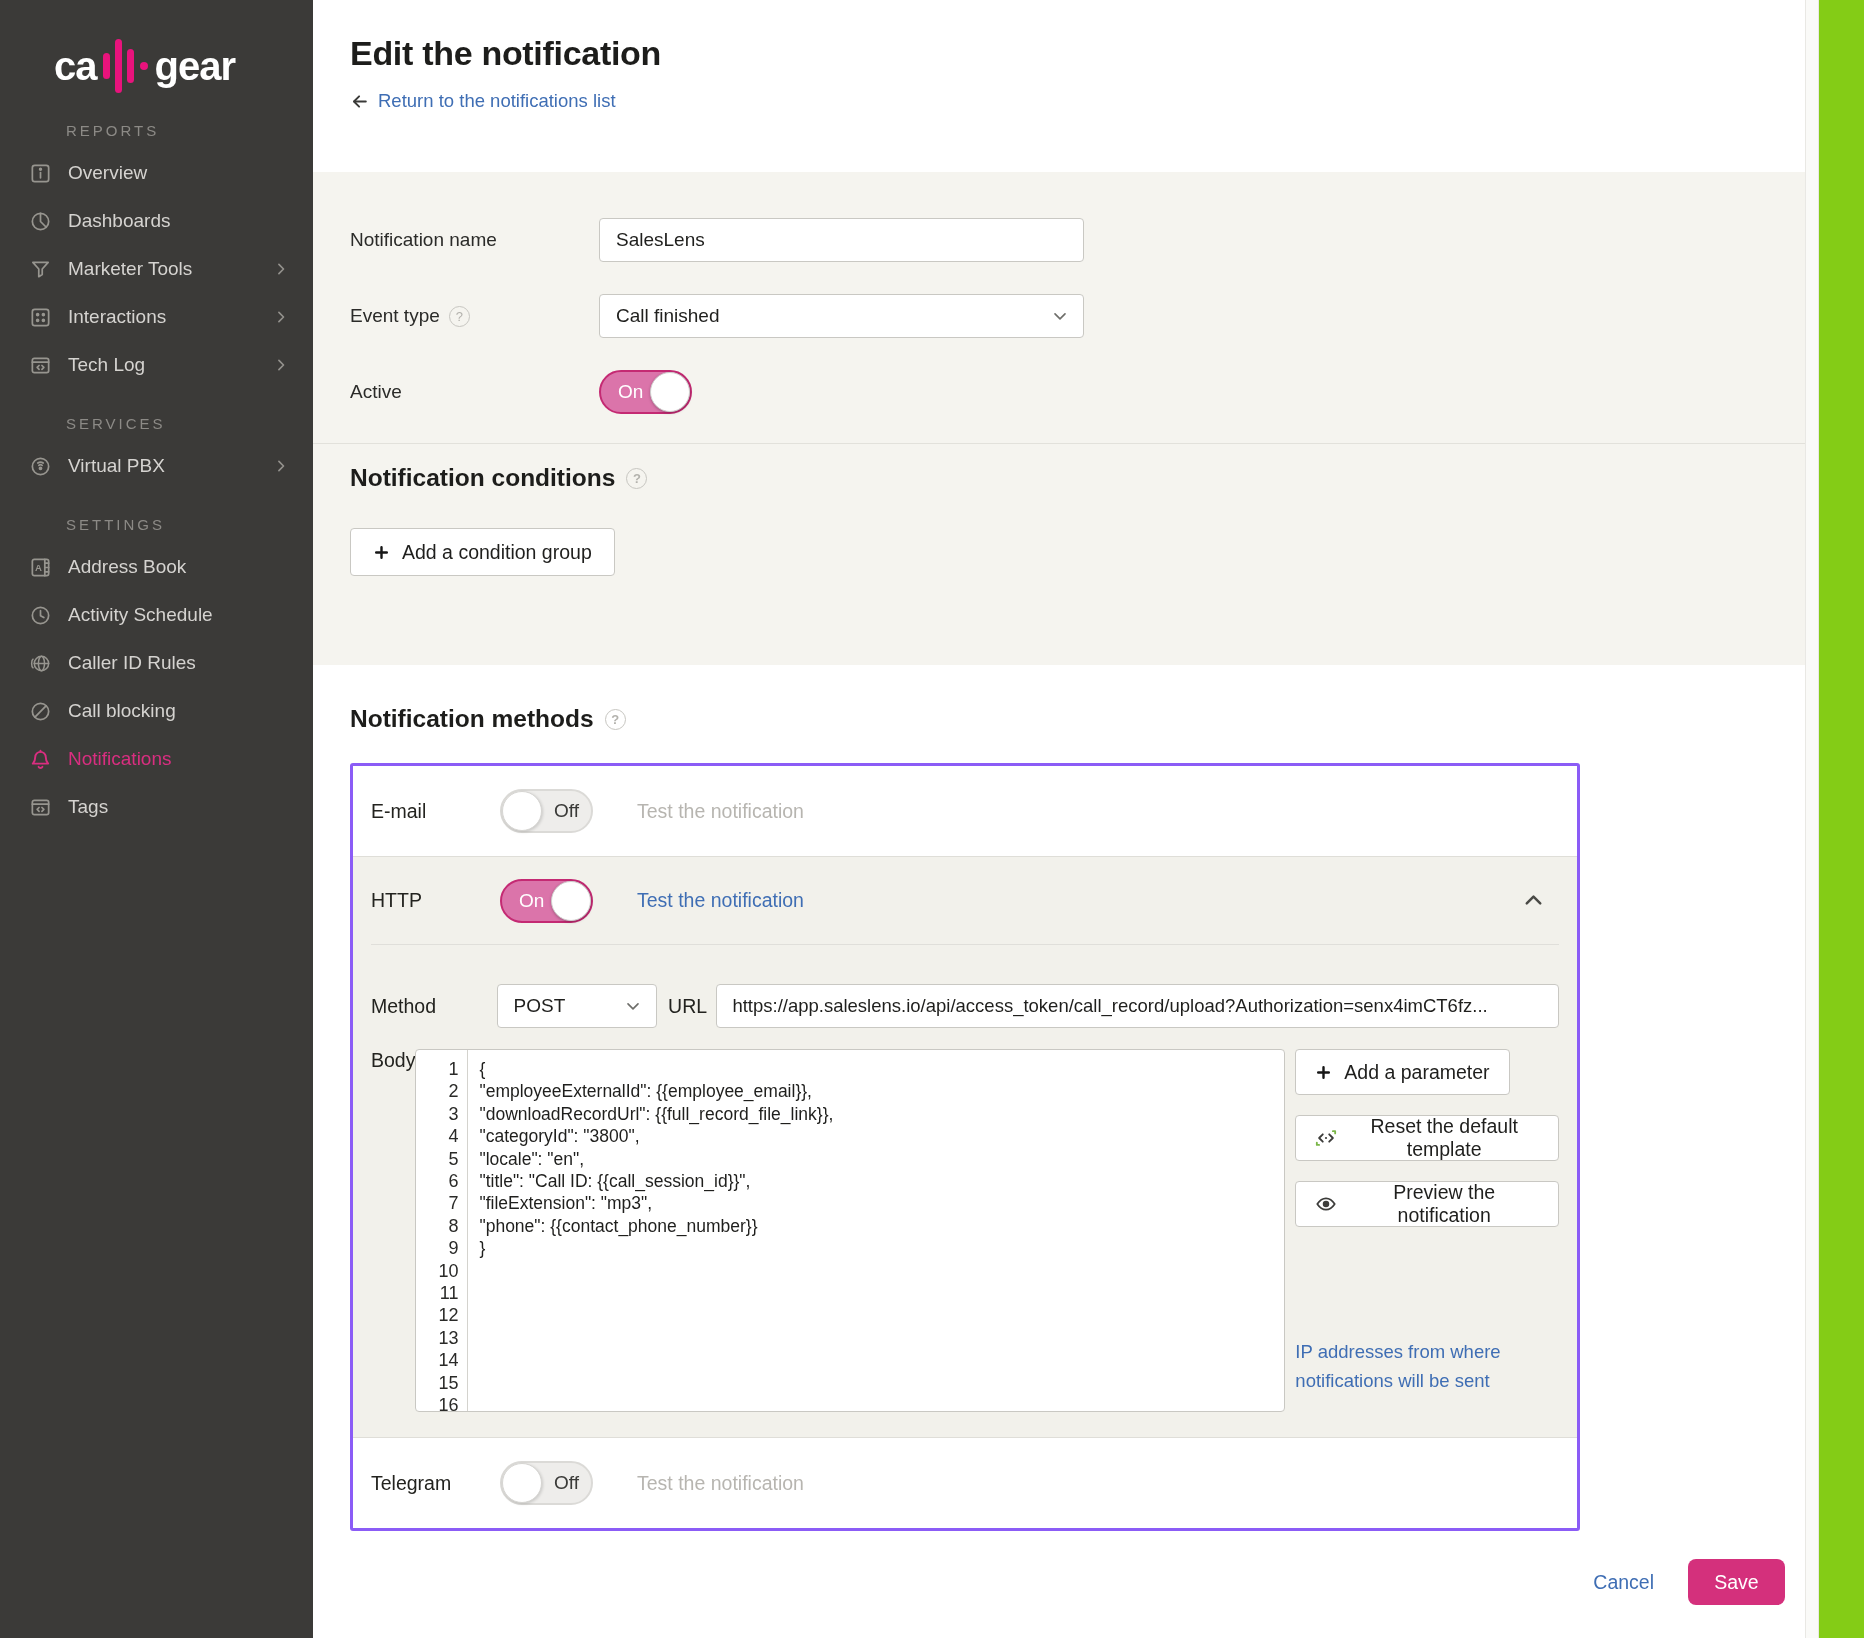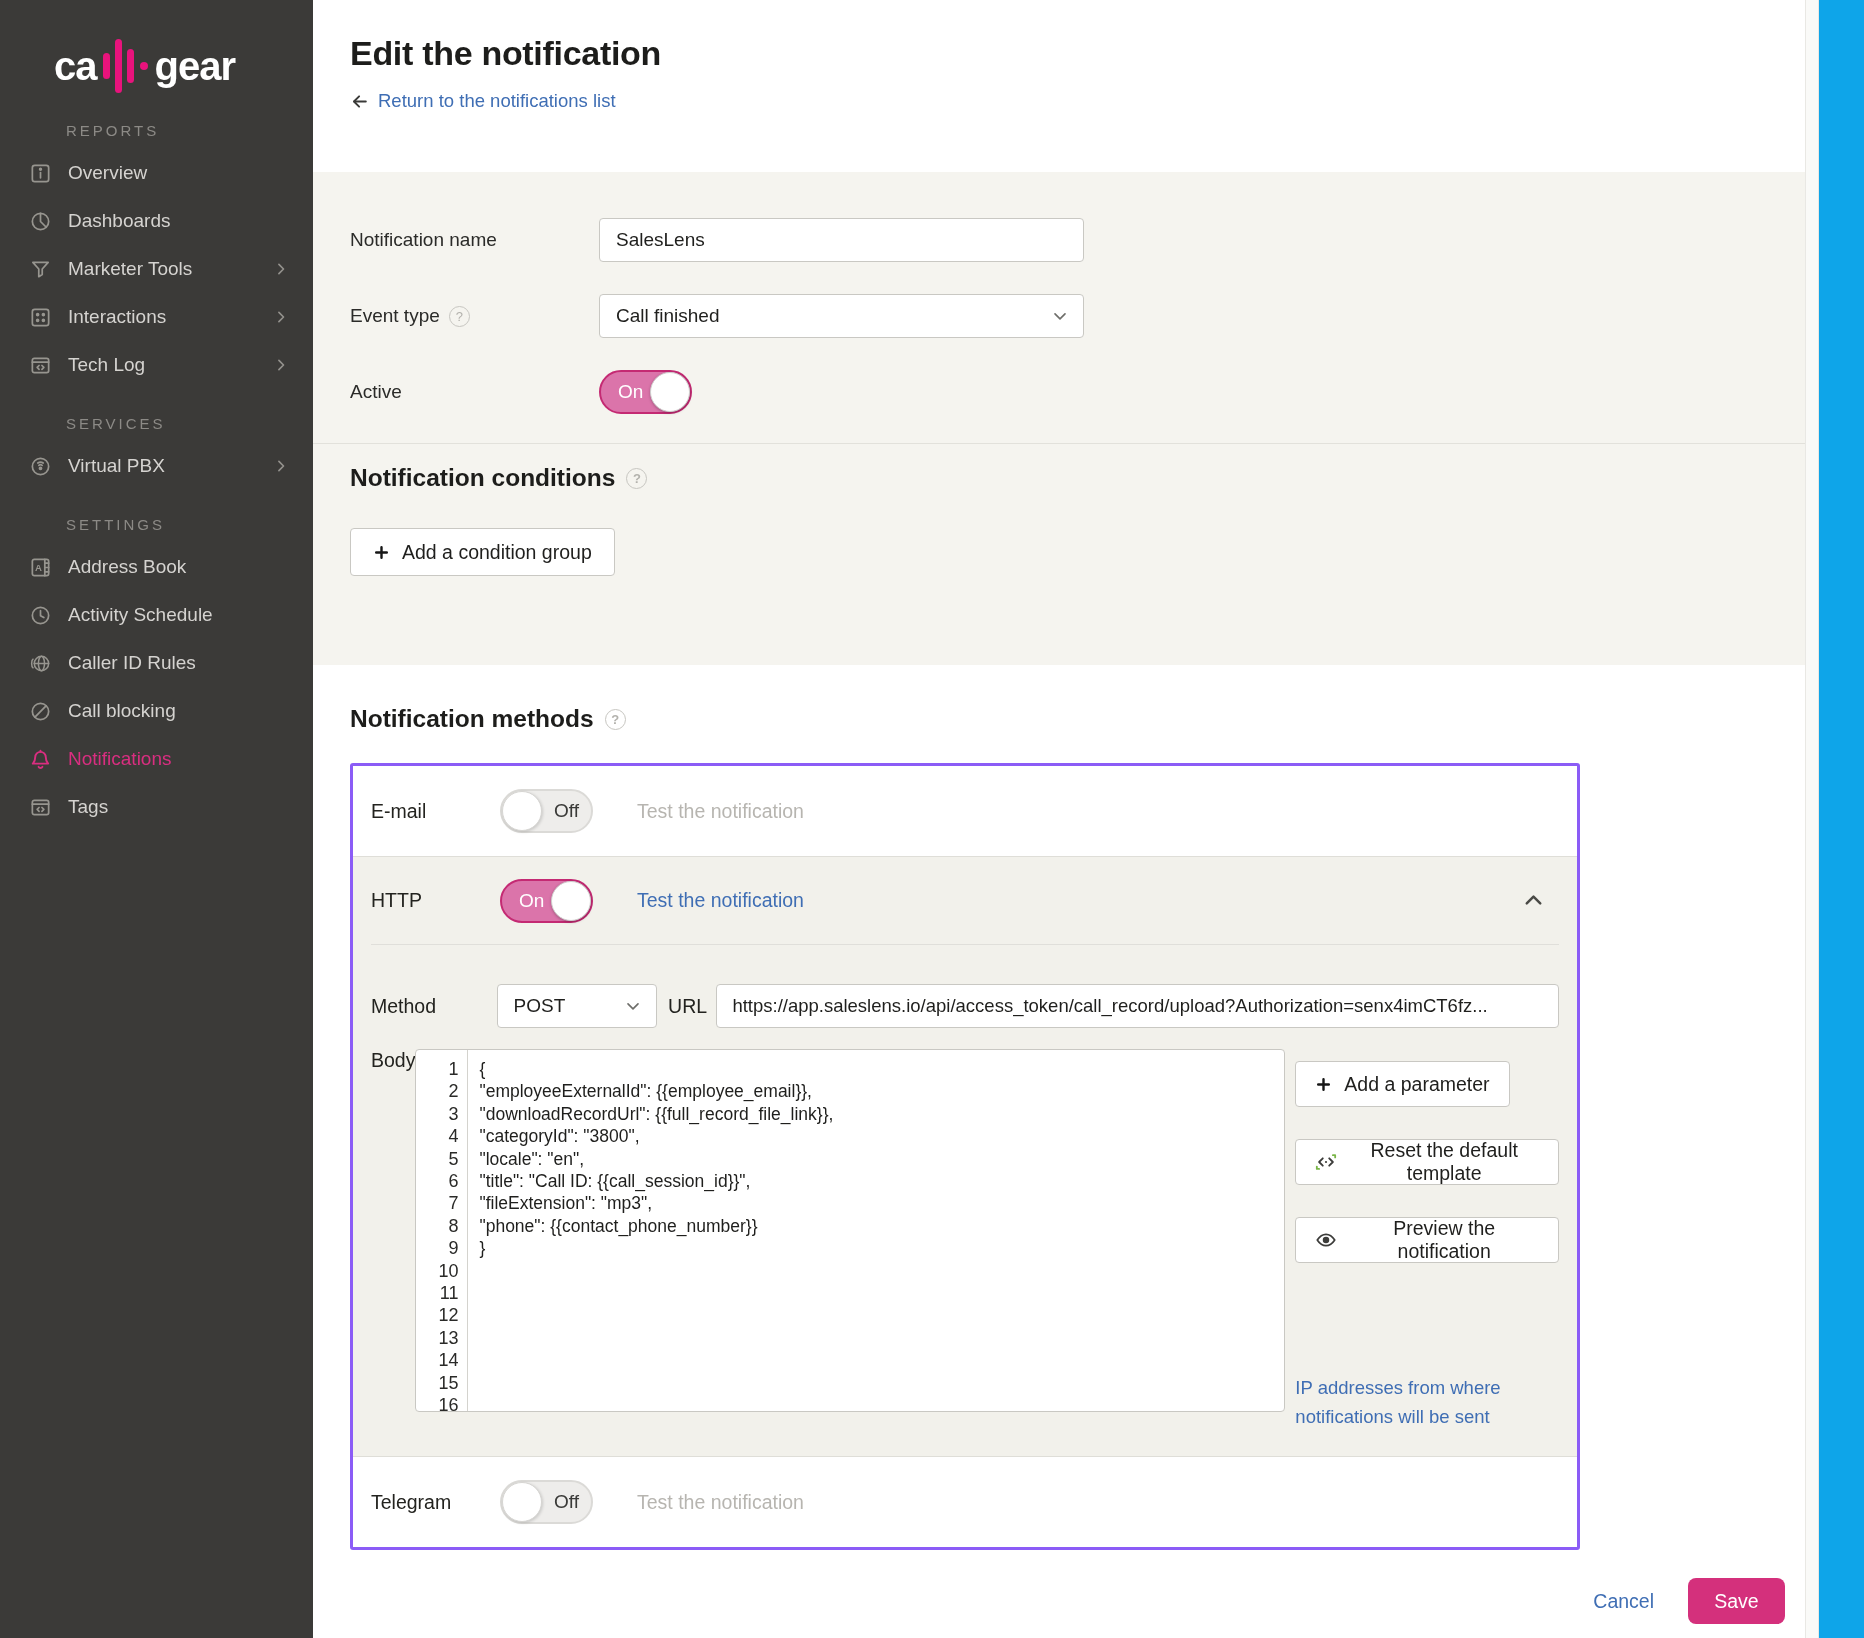--- a/index.html
+++ b/index.html
@@ -1,17 +1,17 @@
 <!DOCTYPE html>
 <html><head>
 <meta charset="utf-8">
 <style>
   html,body{margin:0;padding:0;background:#f3f2ec;}
   *{box-sizing:border-box;font-family:"Liberation Sans","DejaVu Sans",sans-serif;}
-  #page{position:relative;width:1864px;height:1638px;overflow:hidden;background:#0ea5e9;}
+  #page{position:relative;width:1864px;height:1638px;overflow:hidden;background:#84cc16;}
 
   
   .sidebar{position:absolute;left:0;top:0;width:313px;height:1638px;background:#3b3a38;color:#d5d3d0;}
   .logo{display:flex;align-items:center;padding:36px 0 0 54px;cursor:pointer;height:96px;}
   .logo-txt{color:#ffffff;font-size:40px;font-weight:600;letter-spacing:-1px;}
   .logo-bars{display:flex;align-items:center;gap:5px;margin:0 7px 0 6px;}
   .logo-bars i{display:block;width:7px;border-radius:4px;background:#e8137c;}
   .logo-bars .b1{height:26px;}
   .logo-bars .b2{height:54px;}
   .logo-bars .b3{height:34px;}
@@ -79,21 +79,21 @@
   .url-label{margin-left:11px;width:50px;}
   .url-input{width:871px;height:44px;background:#fff;border:1px solid #c9c8c3;border-radius:4px;padding:0 15px;font-size:18.5px;color:#1f1f1d;outline:none;white-space:nowrap;overflow:hidden;text-overflow:ellipsis;}
   .body-row{display:flex;align-items:flex-start;}
   .body-label{width:49px;}
   .editor{width:1029px;height:363px;background:#fff;border:1px solid #c9c8c3;border-radius:4px;display:flex;overflow:hidden;cursor:text;}
   .gutter{width:52px;padding:8px 9px 0 0;border-right:1px solid #d4d3ce;text-align:right;color:#2a2a28;}
   .gutter .ln{font-size:18px;line-height:22.4px;}
   .code{padding:8px 10px 0 11px;color:#1f1f1d;flex:1;}
   .code .code-line{font-size:17.5px;line-height:22.4px;white-space:pre;}
   .side-btns{margin-left:10px;display:flex;flex-direction:column;align-items:flex-start;width:312px;}
-  .side-btn{height:46px;background:#fff;border:1px solid #c9c8c3;border-radius:4px;display:inline-flex;align-items:center;gap:12px;padding:0 19px;font-size:19.5px;color:#1f1f1d;cursor:pointer;margin-bottom:20px;margin-top:12px;}
+  .side-btn{height:46px;background:#fff;border:1px solid #c9c8c3;border-radius:4px;display:inline-flex;align-items:center;gap:12px;padding:0 19px;font-size:19.5px;color:#1f1f1d;cursor:pointer;margin-bottom:20px;}
   .side-btn svg{flex:none;}
   .ip-link{margin-top:90px;color:#3f6eb4;font-size:18.5px;line-height:1.58;width:232px;cursor:pointer;}
 
   .footer{display:flex;justify-content:flex-end;align-items:center;padding:28px 20px 0 0;}
   .cancel-link{color:#3f6eb4;font-size:19.5px;margin-right:34px;cursor:pointer;}
   .save-btn{width:97px;height:46px;background:#d4307c;color:#fff;border:none;border-radius:8px;font-size:19.5px;display:flex;align-items:center;justify-content:center;cursor:pointer;}
 </style>
 </head>
 <body>
 

